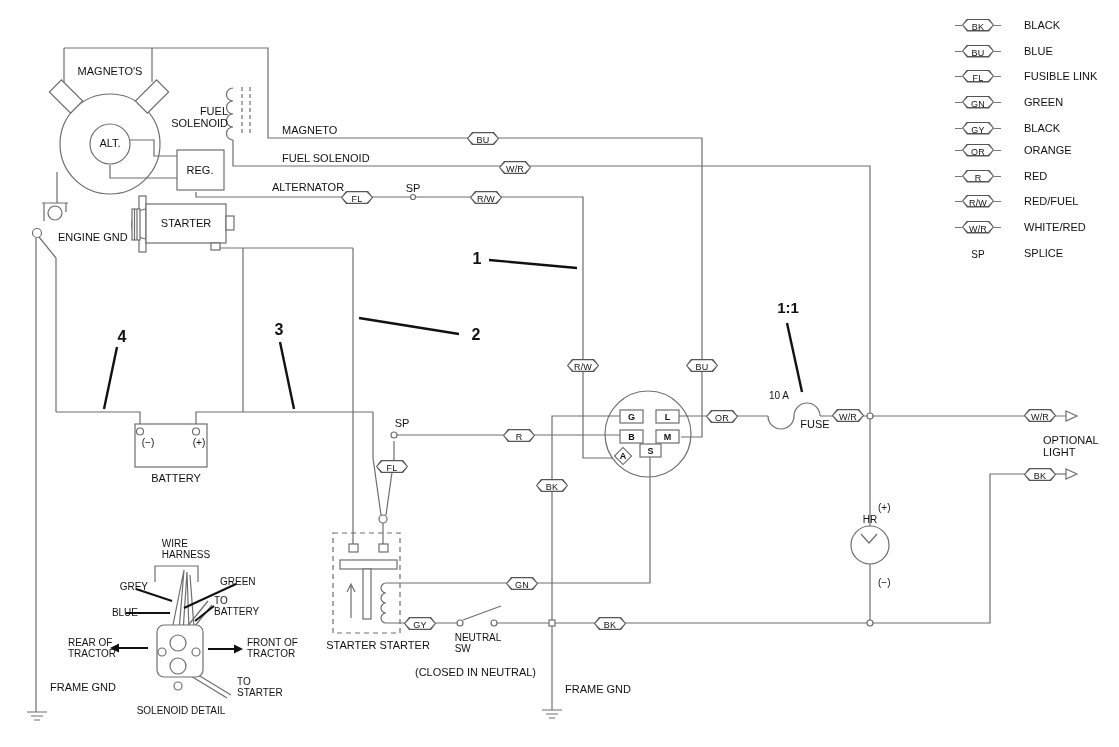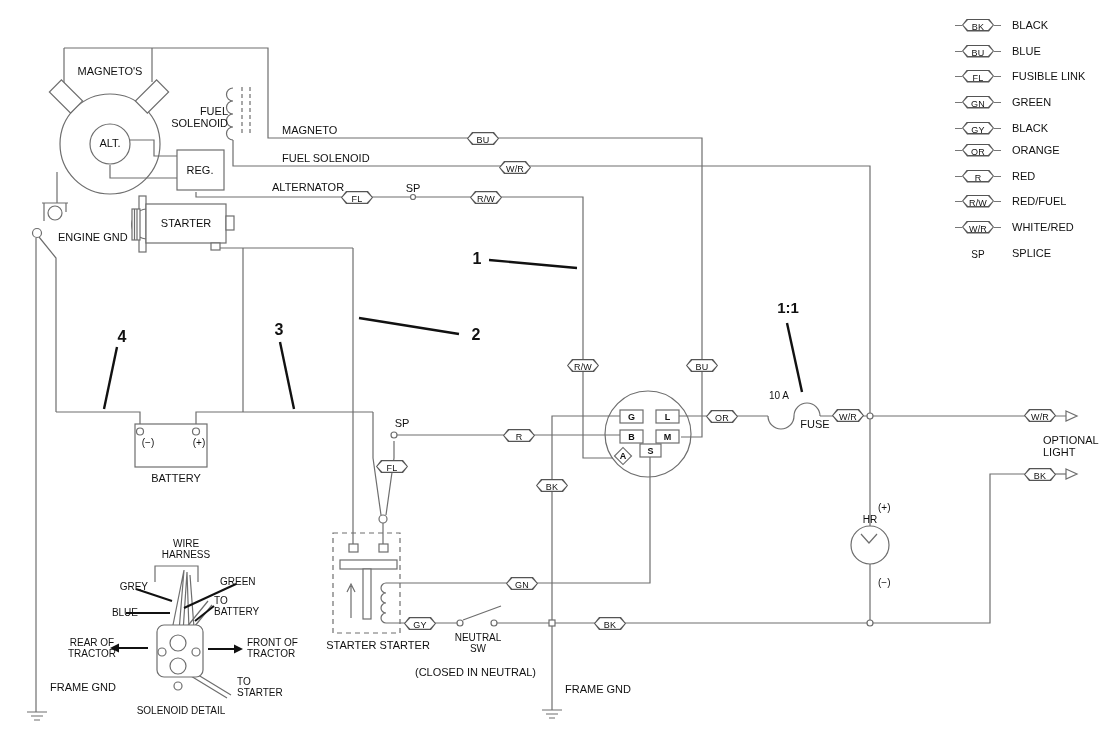--- a/index.html
+++ b/index.html
@@ -1,36 +1,36 @@
 <!DOCTYPE html>
 <html><head>
 <meta charset="utf-8">
 <style>
   html,body{margin:0;padding:0;background:#fff;}
   .stage{position:relative;width:1119px;height:747px;background:#fff;overflow:hidden;
          font-family:"Liberation Sans",sans-serif;color:#111;}
   .stage svg{position:absolute;left:0;top:0;}
   .lbl{position:absolute;font-size:11px;line-height:1.12;white-space:pre-line;color:#111;}
-  .c{transform:translateX(-50%);text-align:center;}
+  .c{transform:translateX(-50%);text-align:left;}
   .r{transform:translateX(-100%);text-align:right;}
   .sm{font-size:10px;}
   .num{font-size:16px;font-weight:bold;}
   .mid{font-size:15px;font-weight:bold;}
   .tag{position:absolute;transform:translate(-50%,-50%);}
   .hex{position:relative;display:inline-flex;align-items:flex-end;justify-content:center;
        height:13px;min-width:22px;padding:0 5px;background:#555;
        clip-path:polygon(5px 0,calc(100% - 5px) 0,100% 50%,calc(100% - 5px) 100%,5px 100%,0 50%);}
   .hex::before{content:"";position:absolute;inset:1.2px;background:#fff;
        clip-path:polygon(5px 0,calc(100% - 5px) 0,100% 50%,calc(100% - 5px) 100%,5px 100%,0 50%);}
   .hex b{position:relative;font-weight:normal;font-size:9px;letter-spacing:.2px;color:#111;}
   .term{position:absolute;transform:translate(-50%,-50%);font-size:9px;font-weight:bold;color:#111;}
   .legend-row{position:absolute;left:948px;display:flex;align-items:center;height:16px;}
   .legend-tag{width:60px;display:flex;align-items:center;justify-content:center;}
   .dash{width:7px;height:1px;background:#777;}
-  .legend-name{margin-left:4px;font-size:11px;white-space:nowrap;}
+  .legend-name{margin-left:16px;font-size:11px;white-space:nowrap;}
   .plain .dash{opacity:0;}
   .plain .hex{background:transparent;}
   .plain .hex::before{content:none;}
   .plain .hex b{font-size:10px;}
 </style>
 </head>
 <body>
 
 <div class="stage">
 

